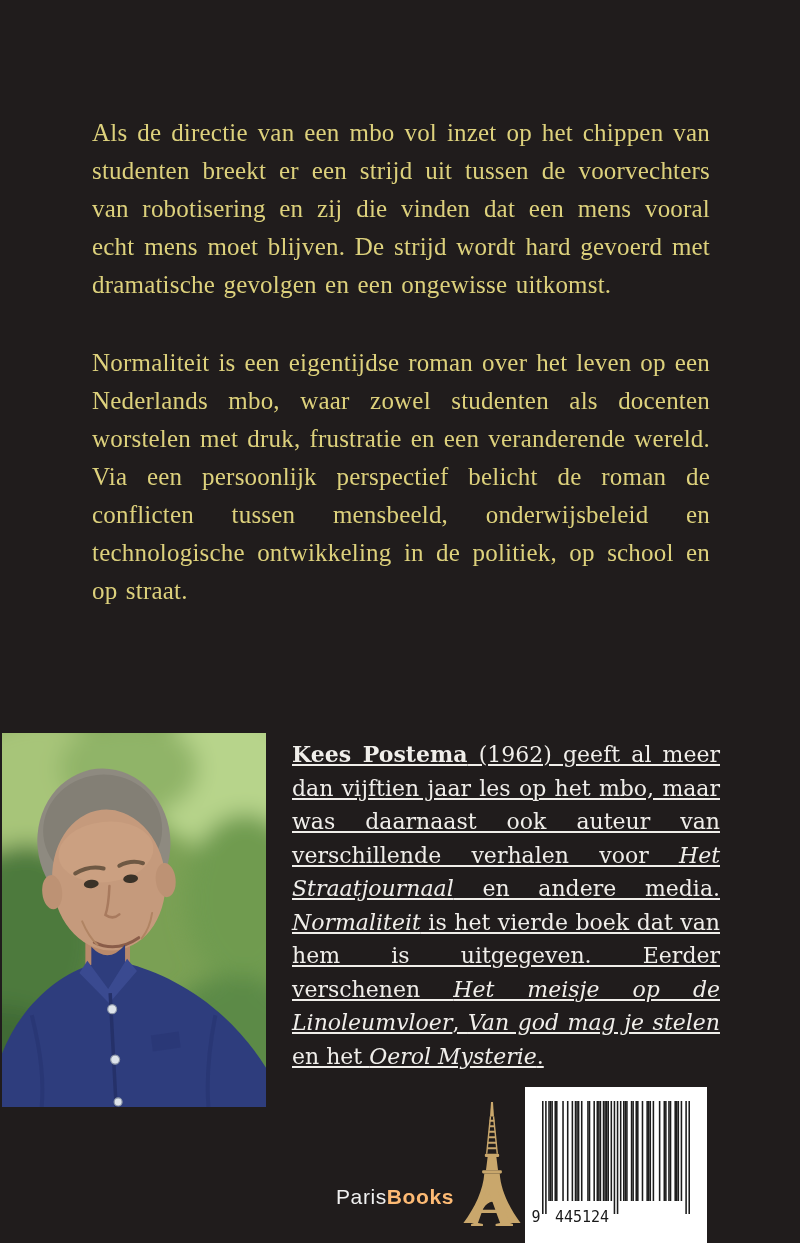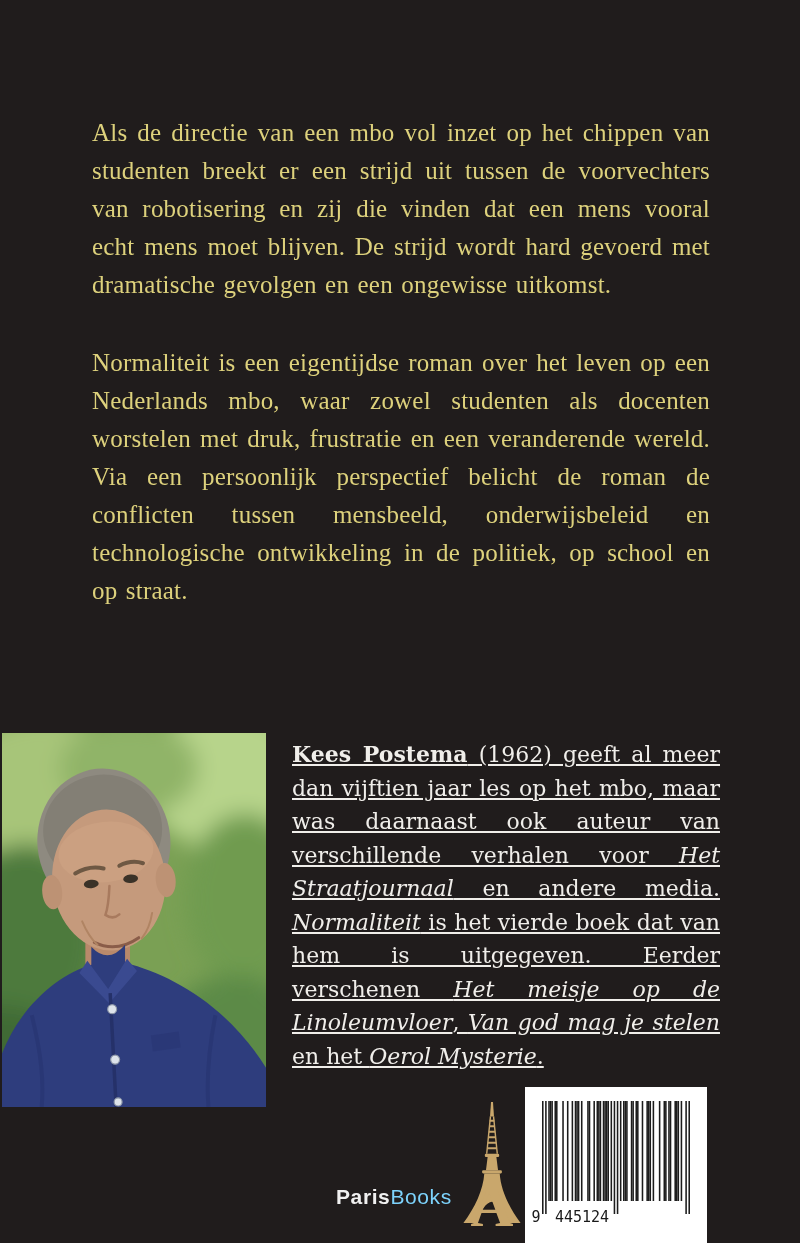--- a/index.html
+++ b/index.html
@@ -47,22 +47,22 @@
   .publisher{
     position:absolute;left:330px;top:1100px;width:195px;height:135px;
   }
   .pub-name{
     position:absolute;left:6px;top:85px;
     font-family:"Liberation Sans", sans-serif;
     font-size:21px;
     letter-spacing:0.6px;
     white-space:nowrap;
   }
-  .pub-paris{color:#f0f0f0;font-weight:bold;}
-  .pub-books{color:#7dd3fc;font-weight:normal;}
+  .pub-paris{color:#f0f0f0;font-weight:normal;}
+  .pub-books{color:#fdba74;font-weight:bold;}
   .eiffel{position:absolute;right:0;top:2px;}
   
   .barcode{
     position:absolute;left:525px;top:1087px;width:182px;height:156px;
     background:#ffffff;
   }
   .bc-bars{
     position:absolute;left:17px;top:14px;
     fill:#1c1c1c;
   }

